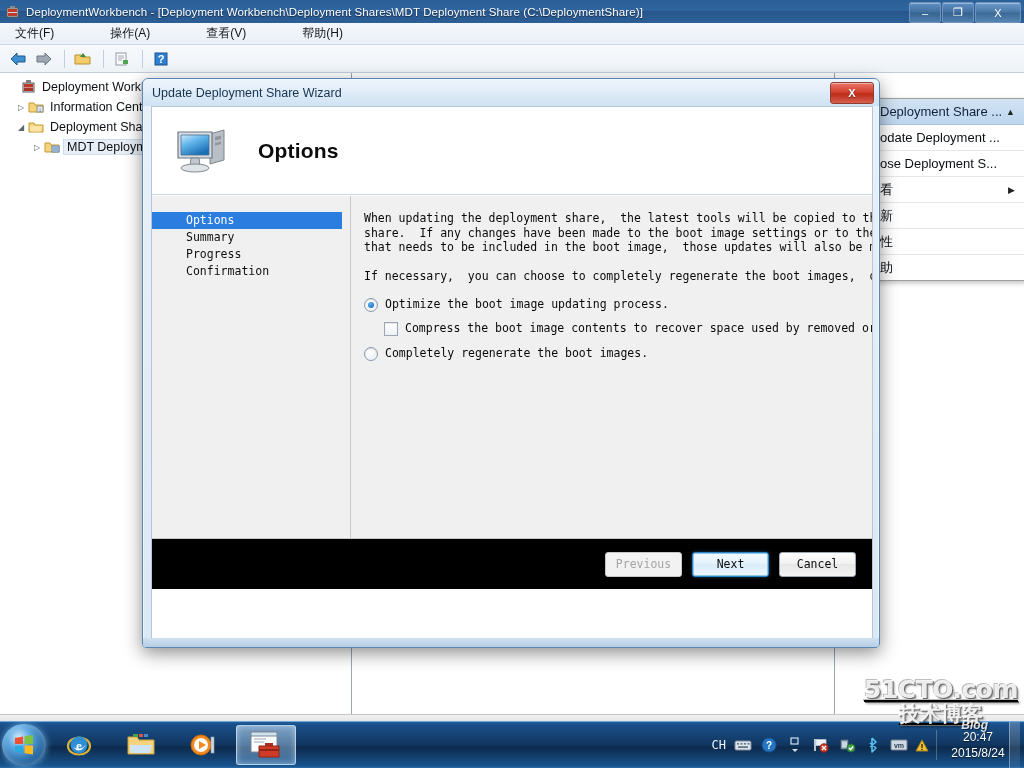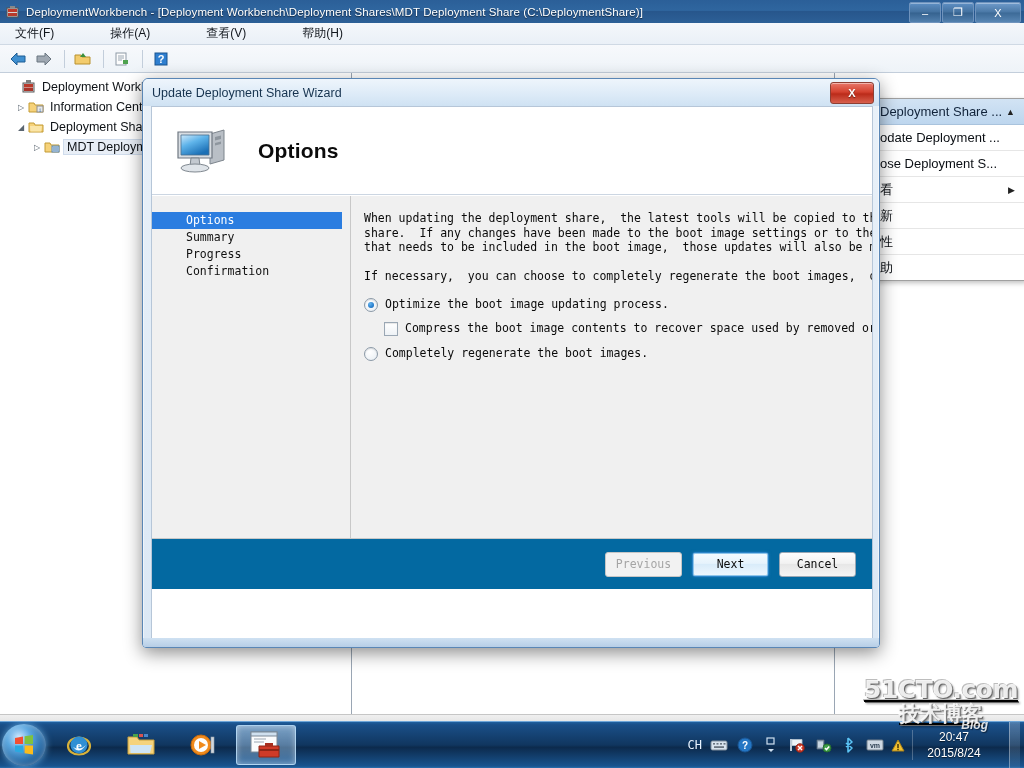--- a/index.html
+++ b/index.html
@@ -271,21 +271,21 @@
   }
   .checkbox {
     width: 12px; height: 12px;
     border: 1px solid #9aa7b4;
     background: linear-gradient(to bottom, #ffffff 0%, #eef2f6 100%);
     margin-right: 7px; flex: none; position: relative; top: 1px;
     box-shadow: inset 0 1px 1px rgba(0,0,0,.10);
   }
   #dlg-footer {
     position: absolute; left: 0; bottom: 0; width: 720px; height: 51px;
-    background: #0369a1;
+    background: #000000;
     border-top: 1px solid #c8c8c8;
     display: flex; align-items: center; justify-content: flex-end;
     padding-right: 16px;
     box-sizing: border-box;
   }
   .dbtn {
     font-family: "DejaVu Sans Mono", monospace;
     font-size: 11.5px;
     width: 75px; height: 23px;
     margin-left: 10px;
@@ -341,21 +341,21 @@
     width: 20px; height: 22px; margin: 0 3px;
     display: flex; align-items: center; justify-content: center;
     color: #e8f3ff; font-size: 12px;
   }
   #tray-ime {
     color: #e8f3ff; font-size: 12px; font-family: "DejaVu Sans Mono", monospace;
     margin: 0 4px 0 8px;
   }
   #clock {
     color: #ffffff; font-size: 12px; text-align: center;
-    line-height: 16px; margin-left: 6px; margin-right: 24px;
+    line-height: 16px; margin-left: 6px; margin-right: 0;
     text-shadow: 0 1px 1px rgba(0,0,0,.6);
     min-width: 62px;
   }
   #tray-divider {
     width: 1px; height: 30px; background: rgba(255,255,255,.25); margin: 0 4px;
   }
   #show-desktop {
     width: 10px; height: 46px;
     background: linear-gradient(to bottom, rgba(255,255,255,.22), rgba(255,255,255,.06));
     border-left: 1px solid rgba(255,255,255,.35);

